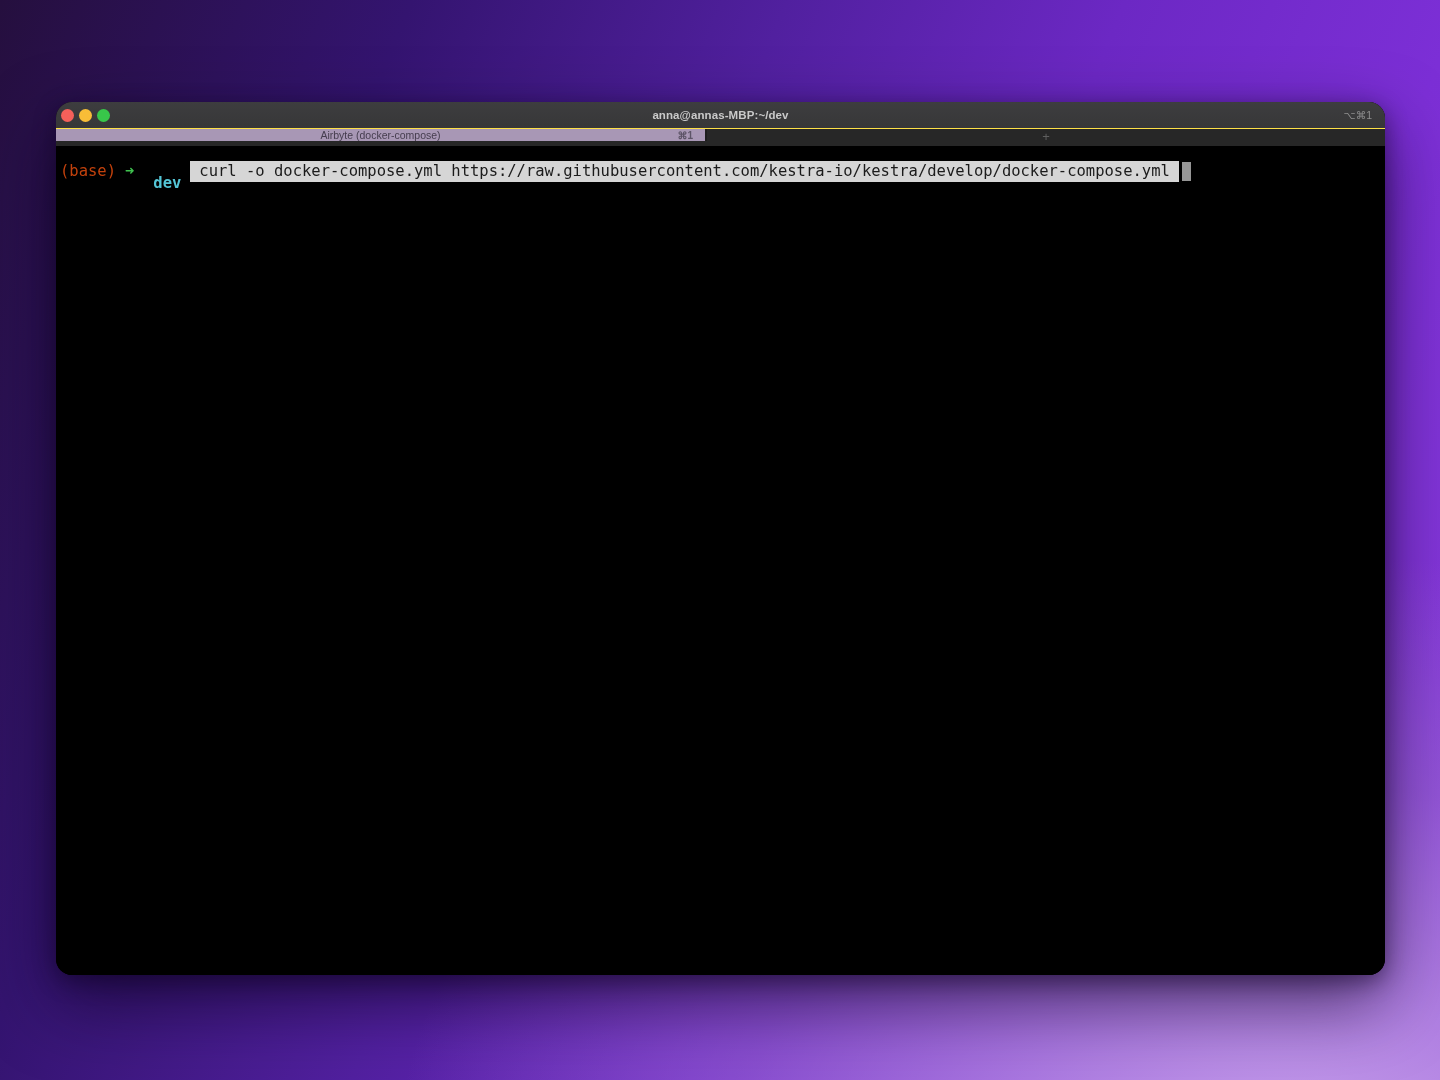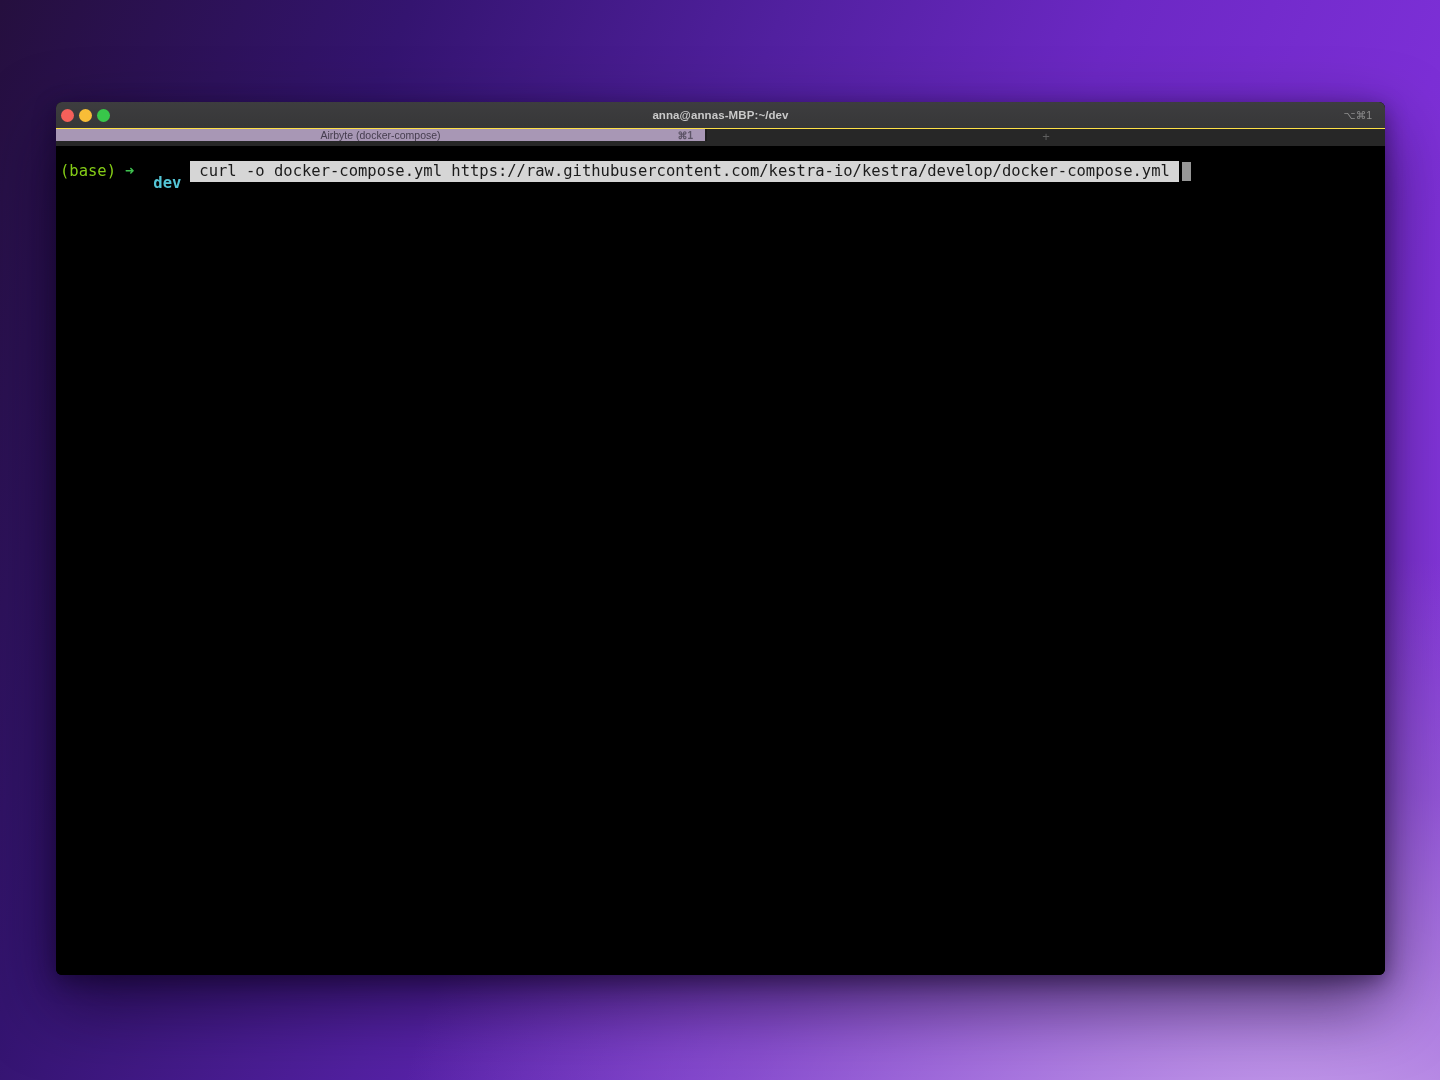--- a/index.html
+++ b/index.html
@@ -14,21 +14,21 @@
       radial-gradient(1250px 850px at 90% 108%, rgba(203,168,236,0.95) 0%, rgba(158,108,214,0.55) 45%, rgba(0,0,0,0) 72%),
       linear-gradient(112deg, #250f3e 0%, #341470 22%, #51209f 42%, #6c28c4 60%, #7c2fd6 78%, #8a3cdb 100%);
   }
 
   .window {
     position: absolute;
     left: 56px;
     top: 102px;
     width: 1329px;
     height: 873px;
-    border-radius: 6px;
+    border-radius: 16px;
     overflow: hidden;
     background: #000000;
     box-shadow: 0 28px 70px rgba(12, 2, 28, 0.60), 0 6px 22px rgba(12, 2, 28, 0.45);
   }
 
   
   .titlebar {
     position: relative;
     height: 26px;
     background: linear-gradient(to bottom, #3d3d3f, #373738);
@@ -130,21 +130,21 @@
     padding: 3px 4px;
     font-family: "DejaVu Sans Mono", "Liberation Mono", monospace;
     font-size: 15.5px;
     line-height: 21px;
   }
   .prompt-line {
     display: flex;
     align-items: center;
     white-space: pre;
   }
-  .prompt-venv  { color: #84cc16; }
+  .prompt-venv  { color: #c2410c; }
   .prompt-arrow { color: #3fc24f; margin-left: 9px; }
   .prompt-cwd   { color: #54c5d6; font-weight: bold; margin-left: 19px; margin-top: 24px; }
   .command-selected {
     margin-left: 9px;
     background: #d6d6d6;
     color: #1b1b1b;
     padding: 0 9px;
   }
   .block-cursor {
     display: inline-block;

